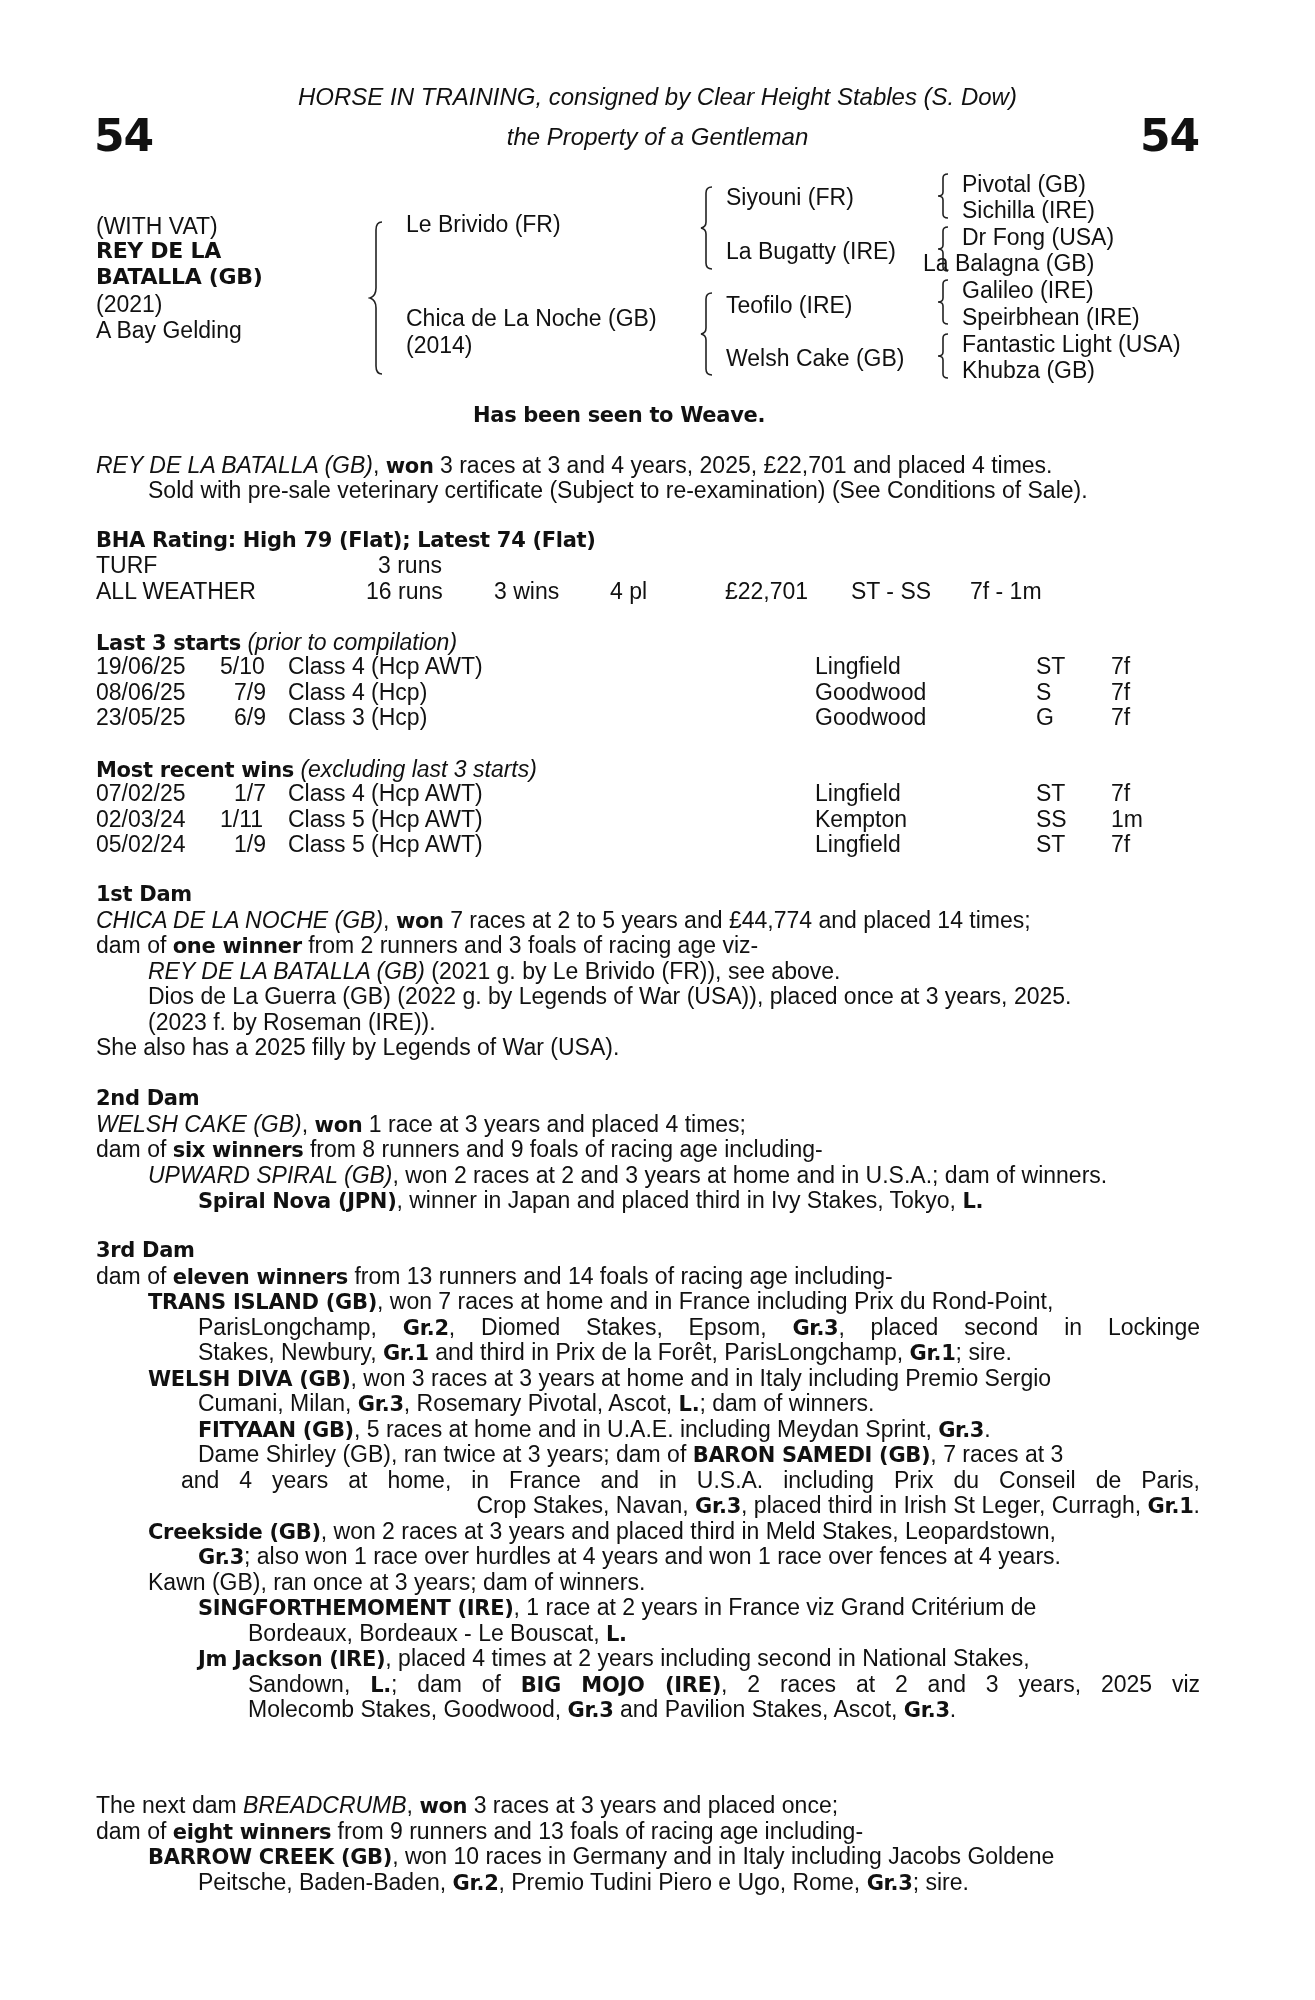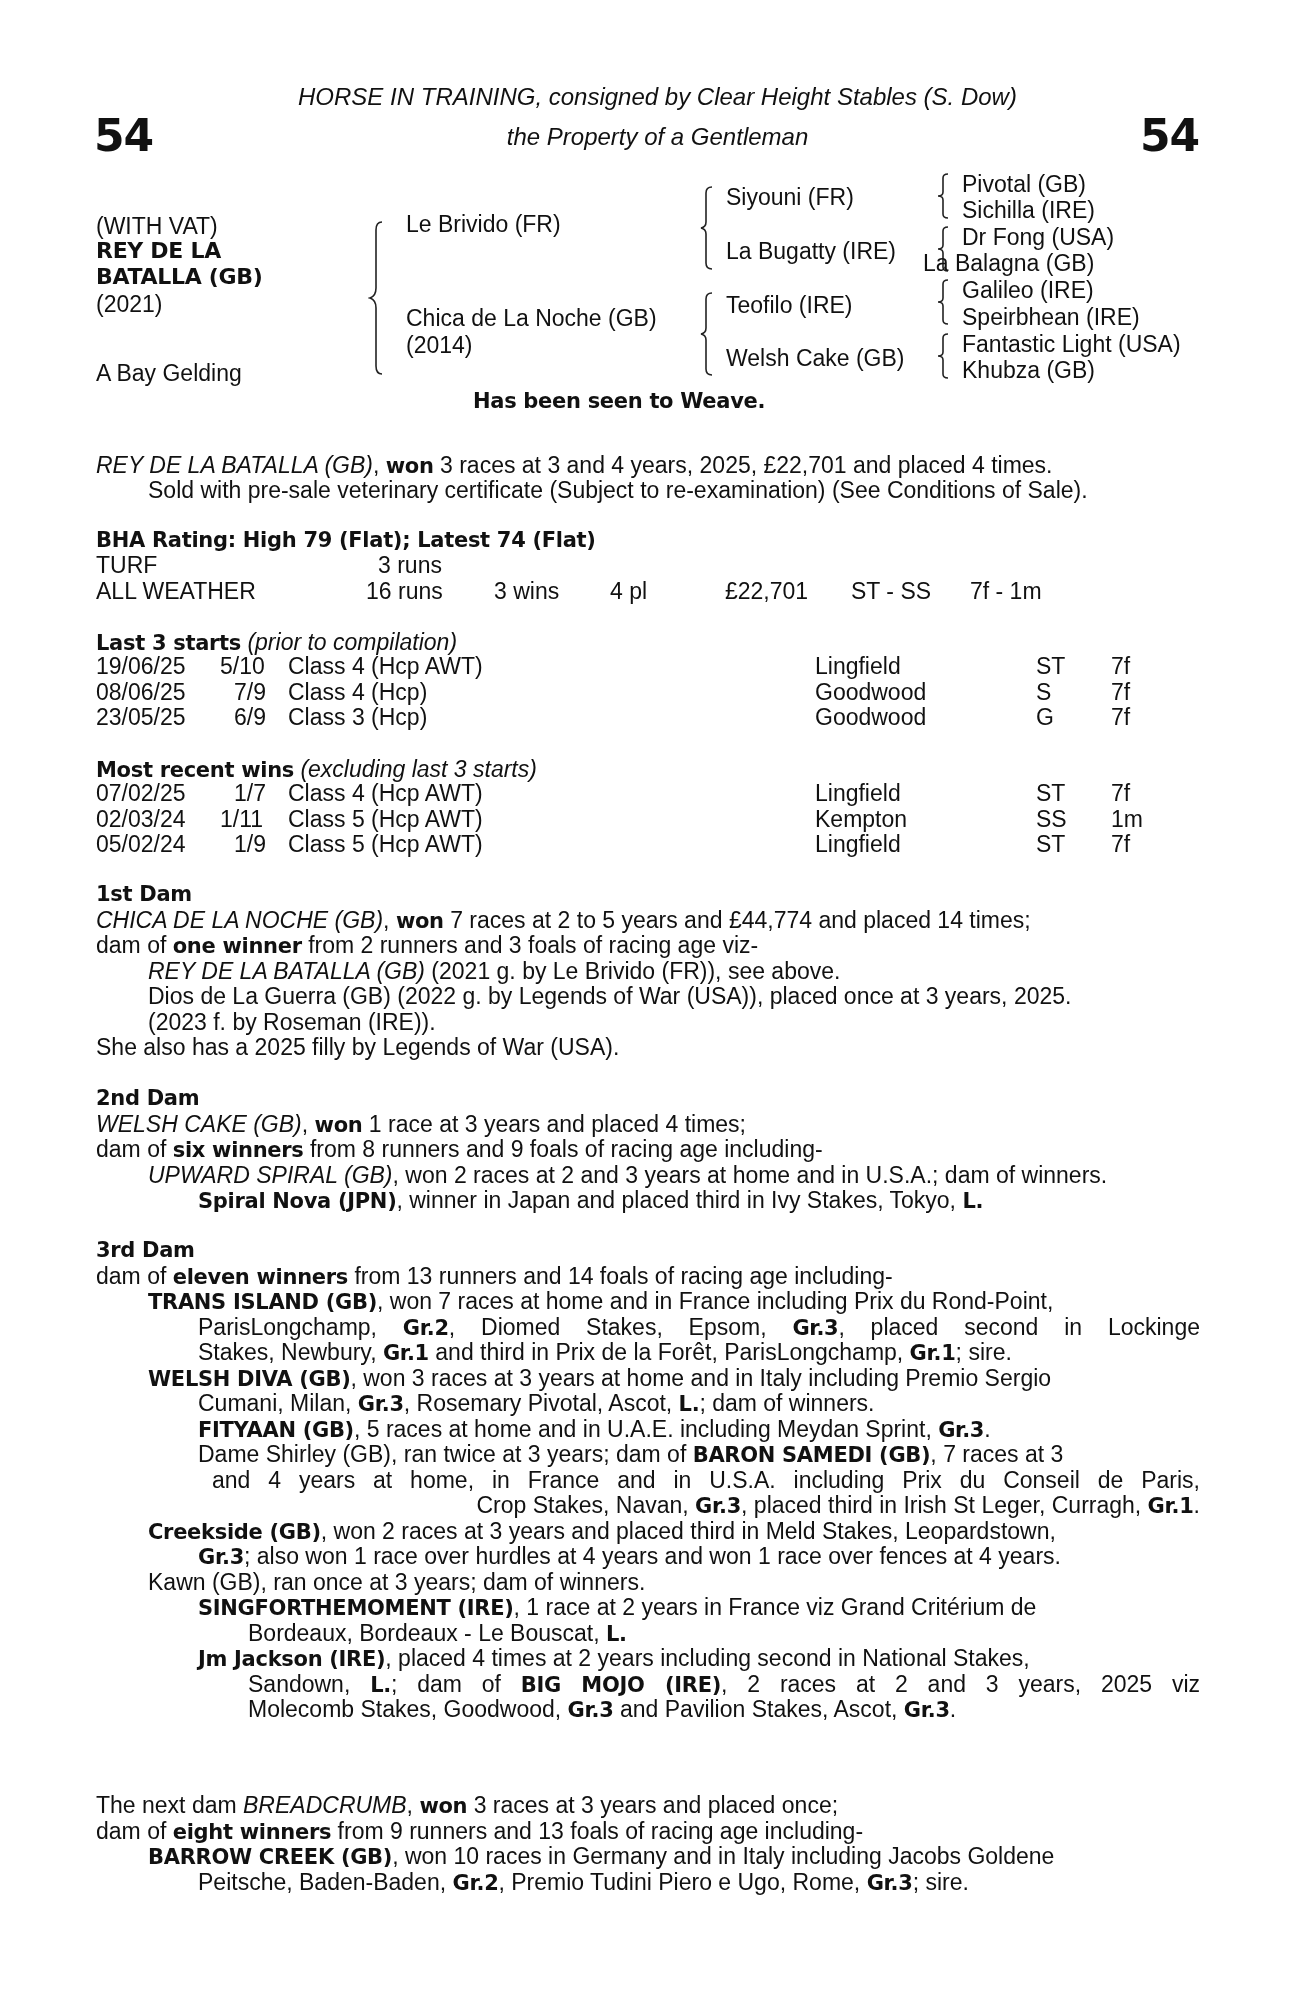--- a/index.html
+++ b/index.html
@@ -24,21 +24,21 @@
 
 <div class="abs hdr" style="top:84px;">HORSE IN TRAINING, consigned by Clear Height Stables (S. Dow)</div>
 <div class="abs hdr" style="top:124px;">the Property of a Gentleman</div>
 <div class="abs lotnum" style="left:94px; top:112px;">54</div>
 <div class="abs lotnum" style="left:1140px; top:112px;">54</div>
 
 <div class="abs ped" style="left:96px; top:213px;">(WITH VAT)</div>
 <div class="abs b" style="left:96px; top:238px; font-size:22px;">REY DE LA</div>
 <div class="abs b" style="left:96px; top:264px; font-size:22px;">BATALLA (GB)</div>
 <div class="abs ped" style="left:96px; top:291px;">(2021)</div>
-<div class="abs ped" style="left:96px; top:317px;margin-top:43px;">A Bay Gelding</div>
+<div class="abs ped" style="left:96px; top:317px;">A Bay Gelding</div>
 
 <svg class="bigbrace" style="left:368px; top:218px;" width="20" height="160">
   <path d="M14 4 Q8 4 8 12 L8 70 Q8 78 2 80 Q8 82 8 90 L8 148 Q8 156 14 156" fill="none" stroke="#222" stroke-width="1.6"></path>
 </svg>
 <svg class="bigbrace" style="left:700px; top:185px;" width="16" height="86">
   <path d="M12 2 Q6 2 6 8 L6 37 Q6 42 1 43 Q6 44 6 49 L6 78 Q6 84 12 84" fill="none" stroke="#222" stroke-width="1.6"></path>
 </svg>
 <svg class="bigbrace" style="left:700px; top:291px;" width="16" height="86">
   <path d="M12 2 Q6 2 6 8 L6 37 Q6 42 1 43 Q6 44 6 49 L6 78 Q6 84 12 84" fill="none" stroke="#222" stroke-width="1.6"></path>
 </svg>
@@ -66,21 +66,21 @@
 
 <div class="abs ped" style="left:962px; top:171px;">Pivotal (GB)</div>
 <div class="abs ped" style="left:962px; top:197px;">Sichilla (IRE)</div>
 <div class="abs ped" style="left:962px; top:224px;">Dr Fong (USA)</div>
 <div class="abs ped" style="left:923px; top:250px;">La Balagna (GB)</div>
 <div class="abs ped" style="left:962px; top:277px;">Galileo (IRE)</div>
 <div class="abs ped" style="left:962px; top:304px;">Speirbhean (IRE)</div>
 <div class="abs ped" style="left:962px; top:331px;">Fantastic Light (USA)</div>
 <div class="abs ped" style="left:962px; top:357px;">Khubza (GB)</div>
 
-<div class="abs b" style="left:473px; top:388px;">Has been seen to Weave.</div>
+<div class="abs b" style="left:473px; top:402px;">Has been seen to Weave.</div>
 
 <div class="abs" style="left:96px; top:452px;">
   <span class="i">REY DE LA BATALLA (GB)</span>, <span class="b">won</span><span> 3 races at 3 and 4 years, 2025, £22,701 and placed 4 times.</span>
 </div>
 <div class="abs" style="left:148px; top:477px;">Sold with pre-sale veterinary certificate (Subject to re-examination) (See Conditions of Sale).</div>
 
 <div class="abs b" style="left:96px; top:527px;">BHA Rating: High 79 (Flat); Latest 74 (Flat)</div>
 <div class="tbl" style="top:553px;">
   <div class="row">
     <span style="left:0">TURF</span>
@@ -182,21 +182,21 @@
   <div class="line" style="padding-left:52px;"><span class="b">TRANS ISLAND (GB)</span><span>, won 7 races at home and in France including Prix du Rond-Point,</span></div>
   <div class="line j" style="margin-left:102px;"><span>ParisLongchamp, </span><span class="b">Gr.2</span><span>, Diomed Stakes, Epsom, </span><span class="b">Gr.3</span><span>, placed second in Lockinge</span></div>
   <div class="line" style="padding-left:102px;"><span>Stakes, Newbury, </span><span class="b">Gr.1</span><span> and third in Prix de la Forêt, ParisLongchamp, </span><span class="b">Gr.1</span><span>; sire.</span></div>
 
   <div class="line" style="padding-left:52px;"><span class="b">WELSH DIVA (GB)</span><span>, won 3 races at 3 years at home and in Italy including Premio Sergio</span></div>
   <div class="line" style="padding-left:102px;"><span>Cumani, Milan, </span><span class="b">Gr.3</span><span>, Rosemary Pivotal, Ascot, </span><span class="b">L.</span><span>; dam of winners.</span></div>
 
   <div class="line" style="padding-left:102px;"><span class="b">FITYAAN (GB)</span><span>, 5 races at home and in U.A.E. including Meydan Sprint, </span><span class="b">Gr.3</span><span>.</span></div>
 
   <div class="line" style="padding-left:102px;"><span>Dame Shirley (GB), ran twice at 3 years; dam of </span><span class="b">BARON SAMEDI (GB)</span><span>, 7 races at 3</span></div>
-  <div class="line j" style="margin-left:116px;">and 4 years at home, in France and in U.S.A. including Prix du Conseil de Paris,</div>
+  <div class="line j" style="margin-left:85px;">and 4 years at home, in France and in U.S.A. including Prix du Conseil de Paris,</div>
   <div class="line" style="padding-left:152px;text-align:right;"><span>Crop Stakes, Navan, </span><span class="b">Gr.3</span><span>, placed third in Irish St Leger, Curragh, </span><span class="b">Gr.1</span><span>.</span></div>
 
   <div class="line" style="padding-left:52px;"><span class="b">Creekside (GB)</span><span>, won 2 races at 3 years and placed third in Meld Stakes, Leopardstown,</span></div>
   <div class="line" style="padding-left:102px;"><span class="b">Gr.3</span><span>; also won 1 race over hurdles at 4 years and won 1 race over fences at 4 years.</span></div>
 
   <div class="line" style="padding-left:52px;">Kawn (GB), ran once at 3 years; dam of winners.</div>
   <div class="line" style="padding-left:102px;"><span class="b">SINGFORTHEMOMENT (IRE)</span><span>, 1 race at 2 years in France viz Grand Critérium de</span></div>
   <div class="line" style="padding-left:152px;"><span>Bordeaux, Bordeaux - Le Bouscat, </span><span class="b">L.</span></div>
 
   <div class="line" style="padding-left:102px;"><span class="b">Jm Jackson (IRE)</span><span>, placed 4 times at 2 years including second in National Stakes,</span></div>

